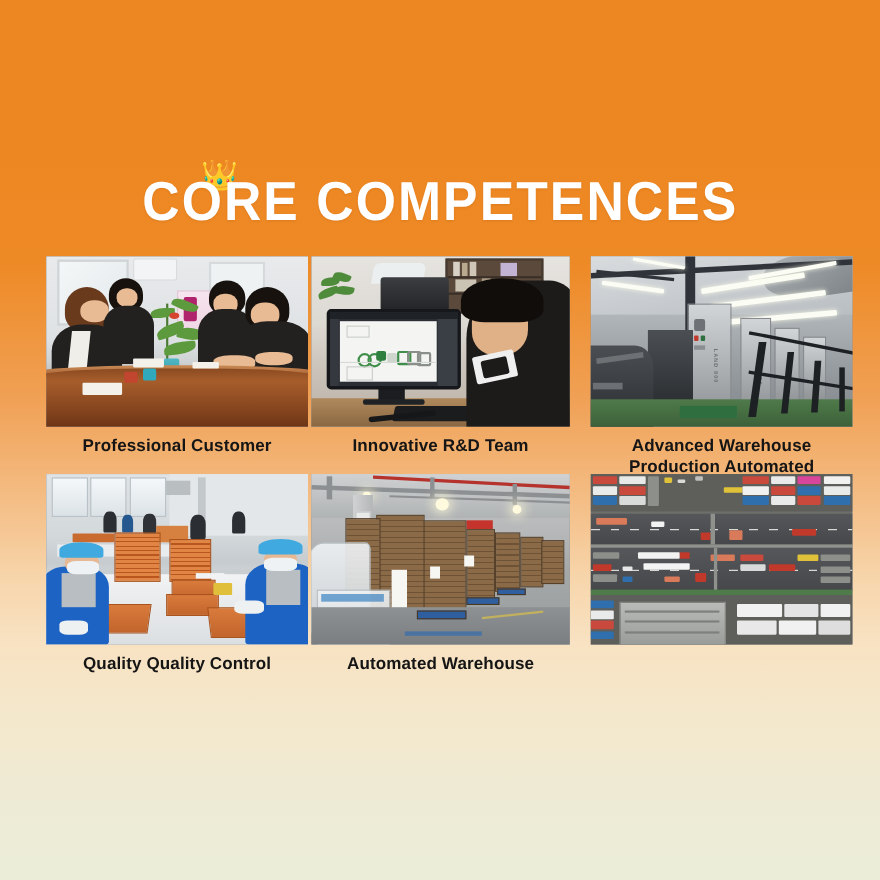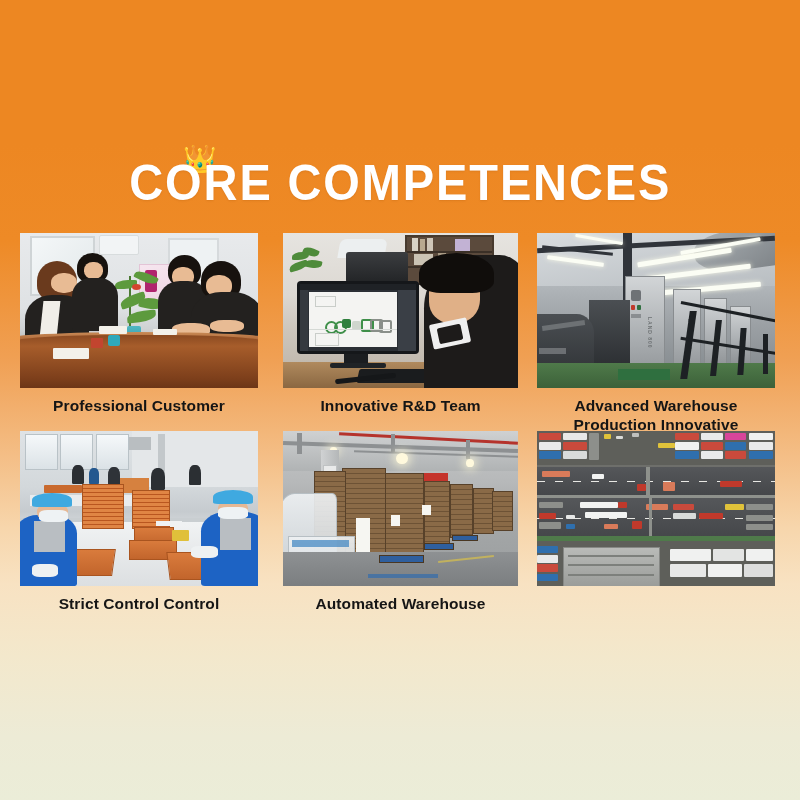--- a/index.html
+++ b/index.html
@@ -42,21 +42,21 @@
   
   .grid{
     position:absolute;left:0;top:233px;width:800px;
   }
   .row{
     position:relative;width:800px;height:196px;
   }
   .cell{
     position:absolute;top:0;width:238px;
   }
-  .cell.c0{left:20px;}
+  .cell.c0{left:42px;}
   .cell.c1{left:283px;}
   .cell.c2{left:537px;}
   .cell.w2{width:235px;}
 
   .photo{
     position:relative;width:238px;height:155px;
     overflow:hidden;background:#8d8d8d;
   }
   .cell.w2 .photo{width:235px;}
 
@@ -324,21 +324,21 @@
             <div class="sp pp-rail" style="left:62%;top:50%;width:3%;height:44%;transform:skewX(-8deg);"></div>
             <div class="sp pp-rail" style="left:74%;top:56%;width:2.6%;height:36%;transform:skewX(-6deg);"></div>
             <div class="sp pp-rail" style="left:85%;top:61%;width:2.4%;height:30%;transform:skewX(-4deg);"></div>
             <div class="sp pp-rail" style="left:95%;top:65%;width:2.2%;height:26%;"></div>
             <div class="sp pp-rail" style="left:60%;top:50%;width:44%;height:2.2%;transform:rotate(11deg);"></div>
             <div class="sp pp-rail" style="left:60%;top:72%;width:44%;height:2%;transform:rotate(9deg);"></div>
           </div>
         </div>
         <div class="caption">
           <span class="ln">Advanced Warehouse</span>
-          <span class="ln">Production Innovative</span>
+          <span class="ln">Production Automated</span>
         </div>
       </div>
     </div>
 
     <div class="row" style="margin-top:2px;">
 
       <div class="cell c0">
         <div class="photo">
           <div class="scene">
             <div class="sp qc-bg"></div>
@@ -379,21 +379,21 @@
 
             <div class="sp qc-worker" style="left:76%;top:52%;width:28%;height:48%;"></div>
             <div class="sp qc-vest" style="left:84%;top:56%;width:13%;height:21%;"></div>
             <div class="sp qc-skin" style="left:83%;top:44%;width:13%;height:13%;"></div>
             <div class="sp qc-mask" style="left:83%;top:49%;width:13%;height:8%;"></div>
             <div class="sp qc-cap" style="left:81%;top:38%;width:17%;height:9%;"></div>
             <div class="sp" style="left:72%;top:74%;width:11%;height:8%;background:#eef1f2;border-radius:30%;"></div>
           </div>
         </div>
         <div class="caption">
-          <span class="ln">Strict Control Control</span>
+          <span class="ln">Quality Quality Control</span>
         </div>
       </div>
 
       <div class="cell c1 w2">
         <div class="photo">
           <div class="scene">
             <div class="sp wh-bg"></div>
             <div class="sp wh-roof"></div>
             <div class="sp wh-pipe" style="left:0;top:9%;width:100%;height:2.4%;transform:rotate(2deg);"></div>
             <div class="sp wh-redpipe" style="left:24%;top:4%;width:76%;height:1.8%;transform:rotate(3deg);"></div>

